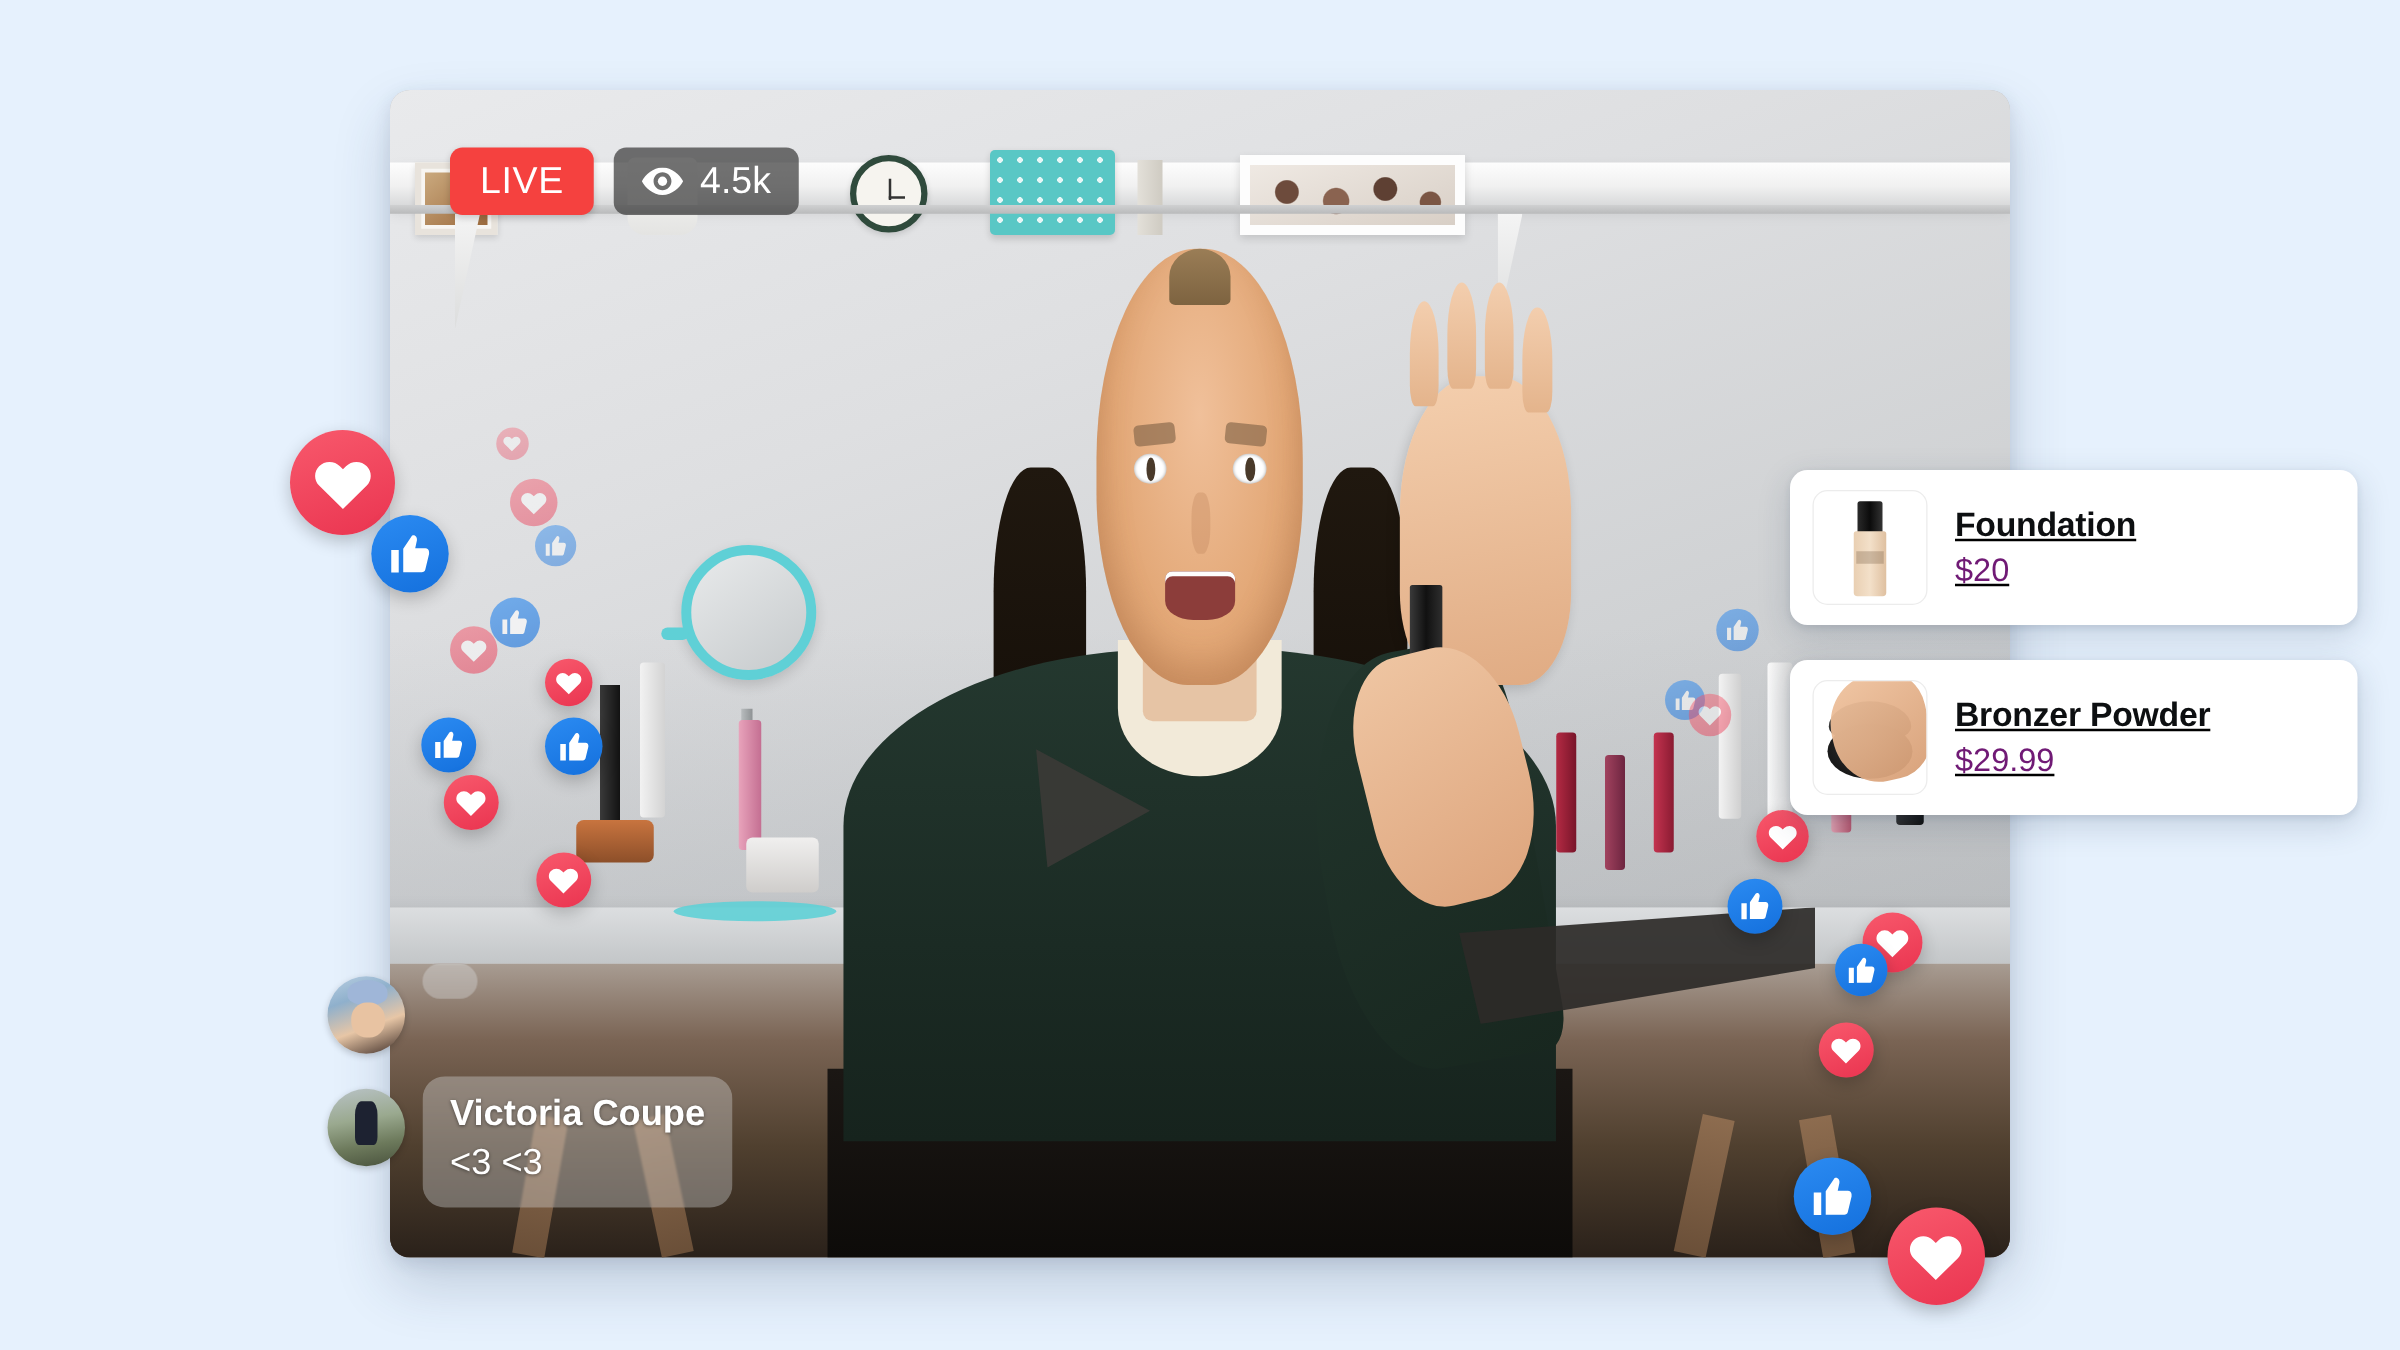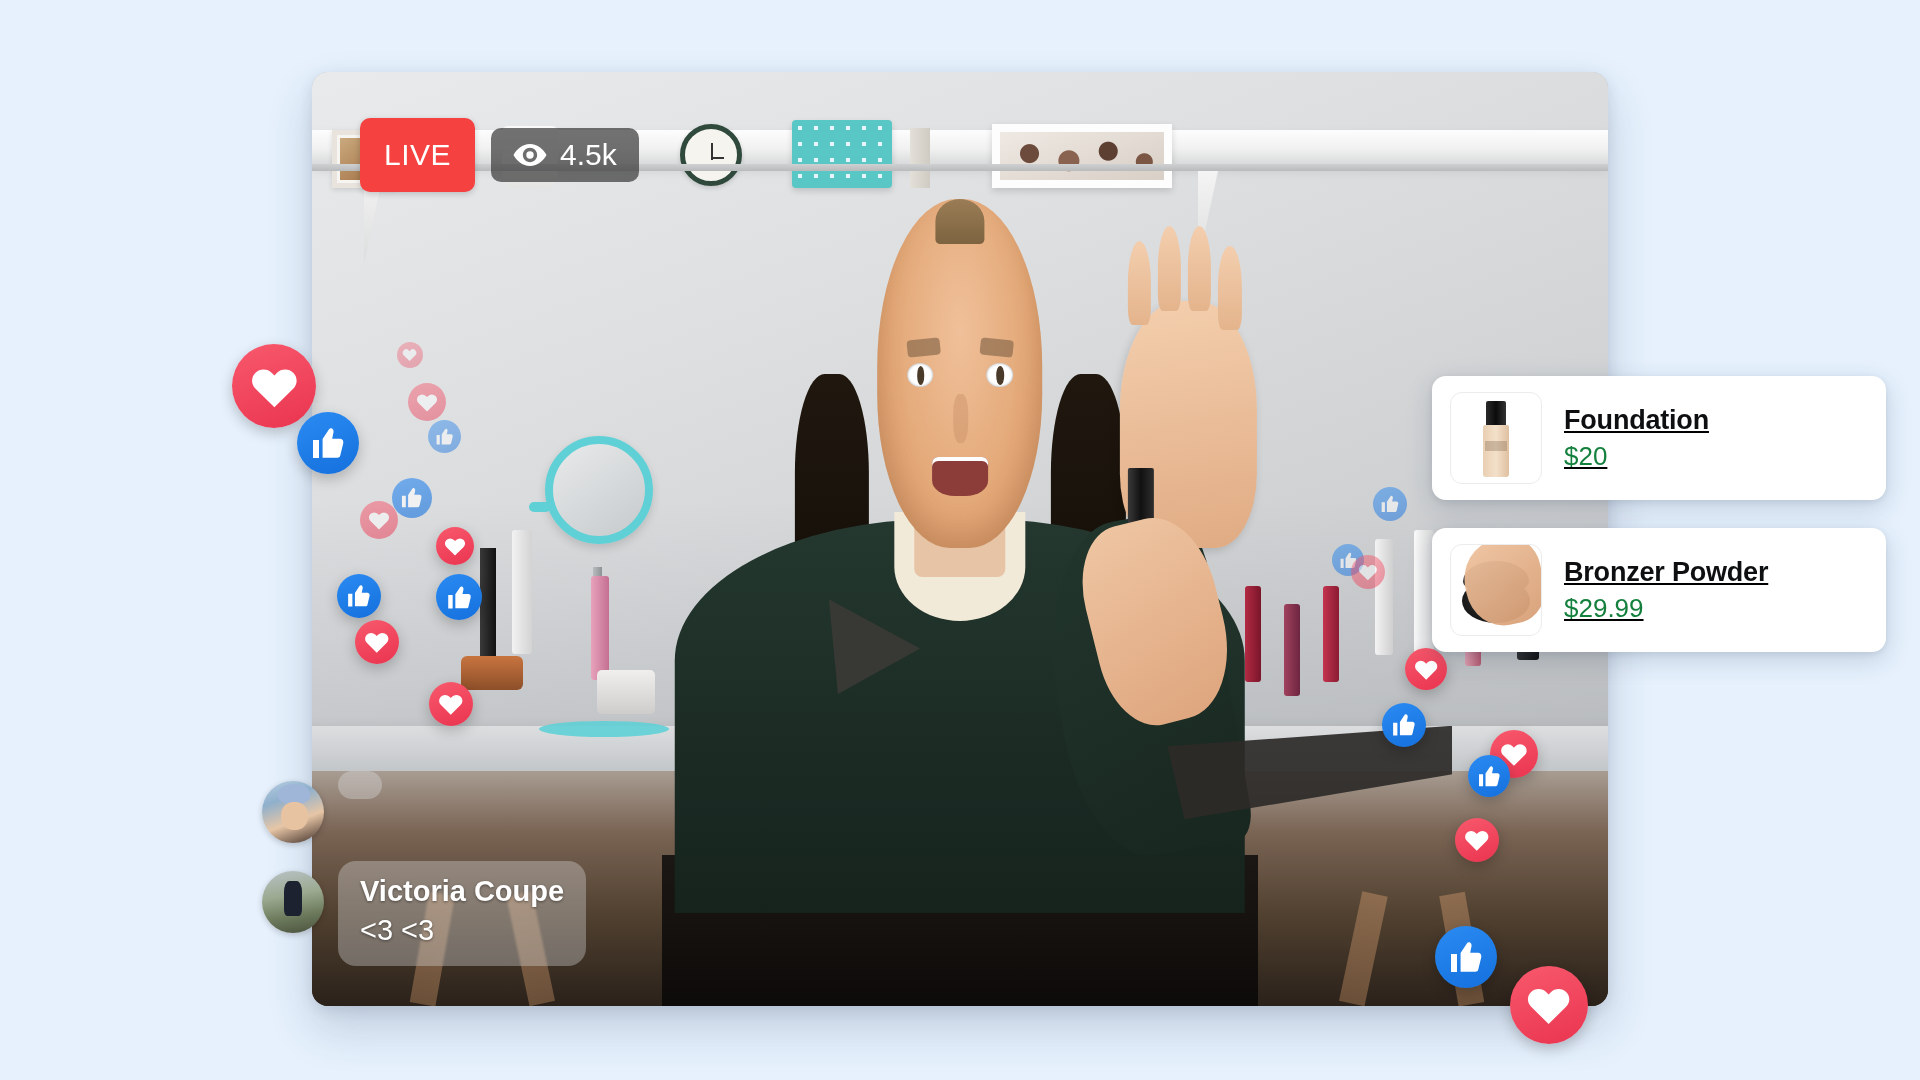--- a/index.html
+++ b/index.html
@@ -235,21 +235,21 @@
   .ribbon2{
     position:absolute; right:12%; top:70%; width:22%; height:10%;
     background:#2c2a28; clip-path: polygon(0 22%,100% 0,100% 52%,6% 100%);
     opacity:.92;
   }
 
   
   .badges{ position:absolute; left:48px; top:46px; display:flex; gap:16px; align-items:center; z-index:40; }
   .live-badge{
     background:#f5413f; color:#fff; font-size:30px; letter-spacing:.5px;
-    padding:20px 24px; border-radius:10px; font-weight:400;
+    padding:10px 24px; border-radius:10px; font-weight:400;
     box-shadow:0 2px 6px rgba(0,0,0,.18);
   }
   .view-badge{
     background:rgba(60,60,60,.72); color:#fff; font-size:30px;
     padding:10px 22px; border-radius:10px;
     display:flex; align-items:center; gap:13px;
   }
   .eye-ic{ width:34px; height:22px; display:block; }
 
   
@@ -287,21 +287,21 @@
   
   .bottle-cap{ position:absolute; left:50%; transform:translateX(-50%); top:8px; width:20px; height:26px; background:linear-gradient(90deg,#2a2a2a,#0b0b0b,#333); border-radius:2px; }
   .bottle-body{ position:absolute; left:50%; transform:translateX(-50%); top:32px; width:26px; height:52px; background:linear-gradient(90deg,#e9cfb2,#f3e0c9,#dfc0a0); border-radius:2px 2px 3px 3px; }
   .bottle-label{ position:absolute; left:50%; transform:translateX(-50%); top:48px; width:22px; height:10px; background:rgba(120,95,70,.32); }
   
   .compact-lid{ position:absolute; left:50%; transform:translateX(-50%); top:16px; width:66px; height:34px; background:linear-gradient(180deg,#4a4a4a,#232323); border-radius:50%/60% 60% 40% 40%; }
   .compact-base{ position:absolute; left:50%; transform:translateX(-50%); top:34px; width:68px; height:44px; border-radius:50%; background:radial-gradient(ellipse at 50% 35%,#3a3a3a,#0d0d0d); }
   .compact-hand{ position:absolute; left:14px; top:-6px; width:78px; height:86px; background:linear-gradient(150deg,rgba(240,196,160,.95),rgba(214,157,116,.95)); border-radius:48% 38% 40% 46%; transform:rotate(-12deg); }
   .pinfo{ min-width:0;text-decoration:underline; }
   .ptitle{ font-size:27px; font-weight:700; color:#0d0f11; line-height:1.2; letter-spacing:-.2px; }
-  .pprice{ font-size:26px; color:#15803d; margin-top:5px; }
+  .pprice{ font-size:26px; color:#701a75; margin-top:5px; }
 
   
   .rx{ position:absolute; border-radius:50%; display:flex; align-items:center; justify-content:center; z-index:55; }
   .rx.heart{ background:#f0455b; background:linear-gradient(160deg,#f8596c,#ea3450); }
   .rx.like{ background:linear-gradient(160deg,#2b8bf2,#1470dd); }
   .rx svg{ width:58%; height:58%; display:block; fill:#fff; }
   .rx.shadow{ box-shadow:0 5px 14px rgba(0,0,0,.22); }
 </style>
 </head>
 <body style="background: rgb(230, 241, 253);">

